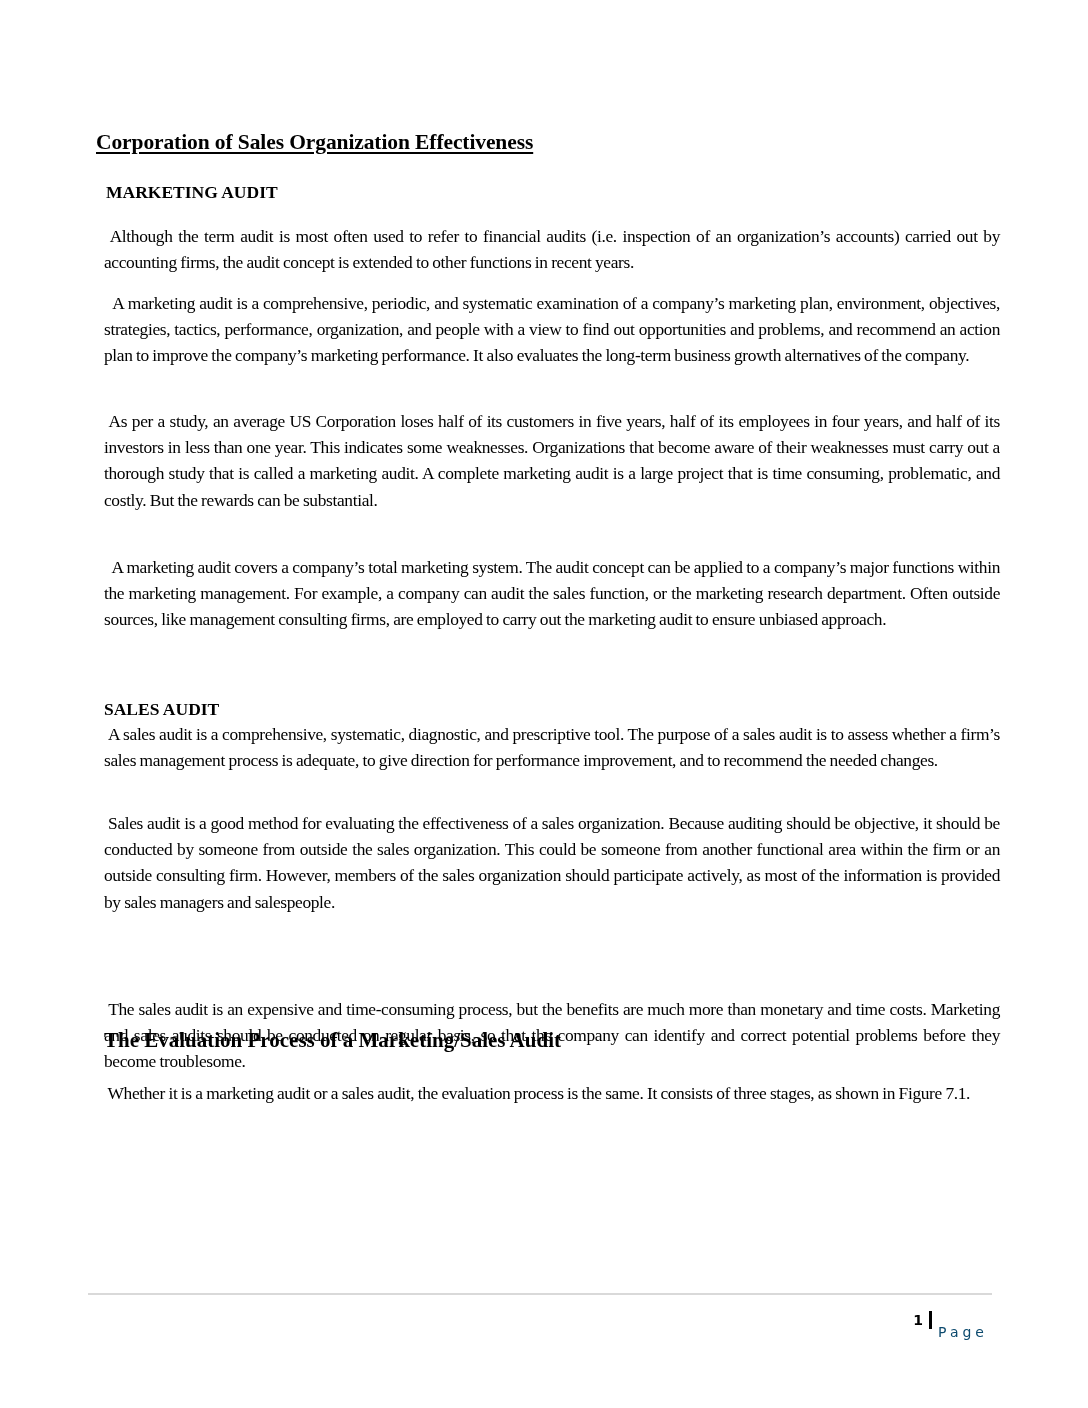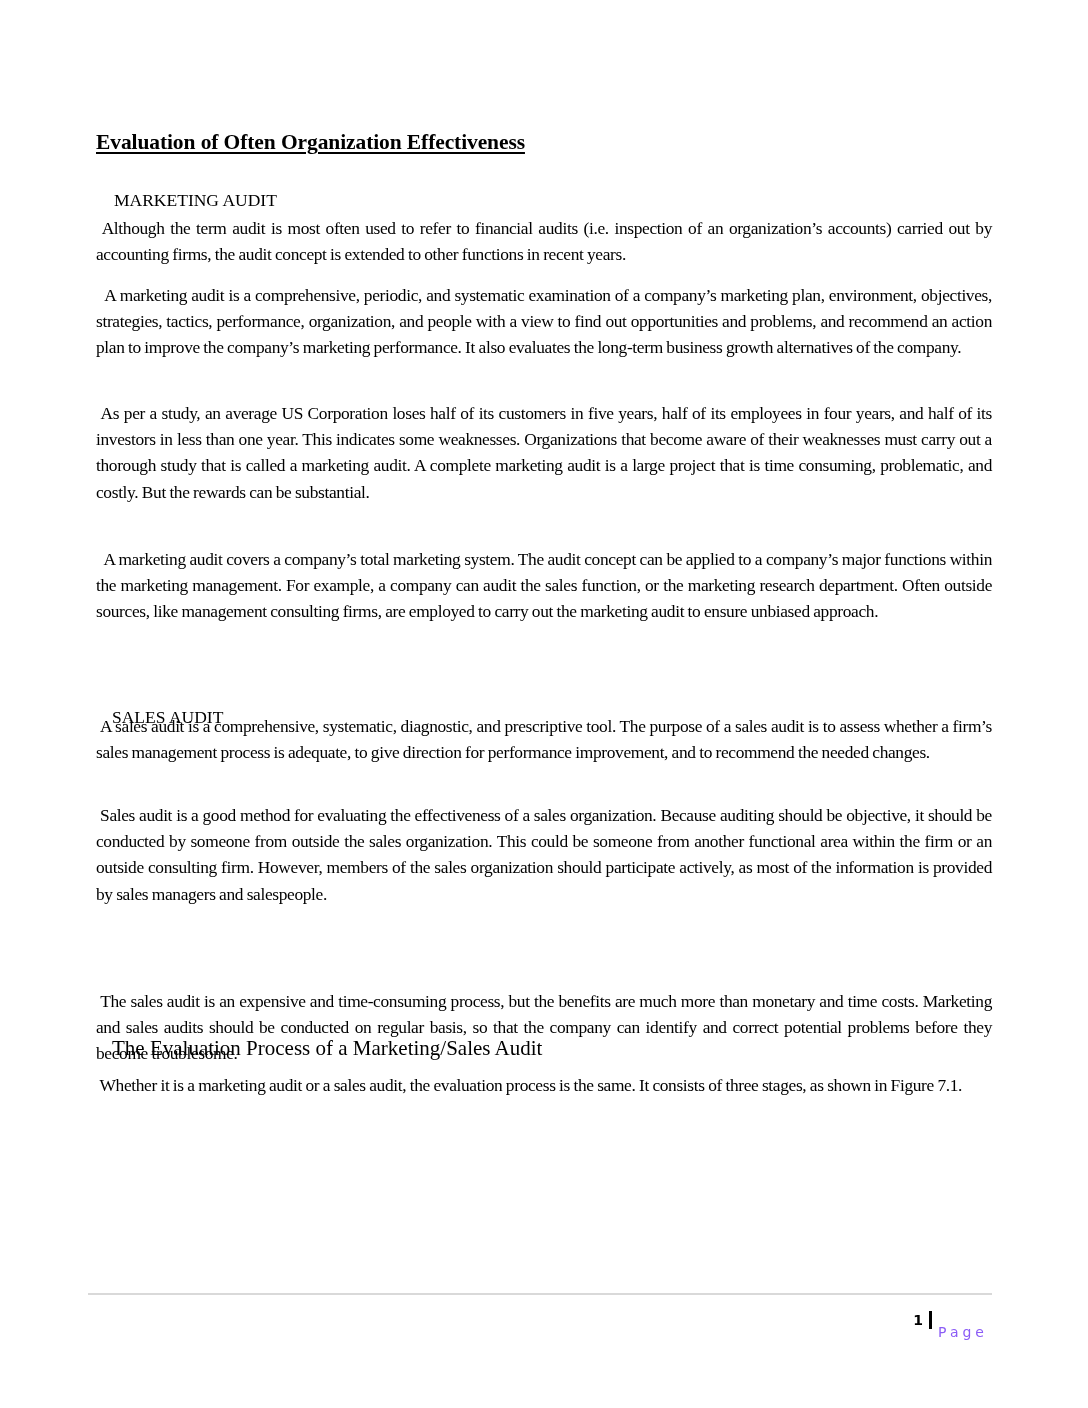--- a/index.html
+++ b/index.html
@@ -30,30 +30,30 @@
       font-weight: bold;
       text-decoration: underline;
       text-decoration-thickness: 2px;
       text-underline-offset: 3px;
       white-space: nowrap;
       letter-spacing: -0.1px;
     }
     .section-heading {
       position: absolute;
       left: 0;
-      margin: 16px;
+      margin: 8px;
       font-size: 17.5px;
-      font-weight: normal;
+      font-weight: bold;
       white-space: nowrap;
     }
     .para {
       position: absolute;
       left: 0;
       width: 896px;
-      margin: 0;
+      margin: 8px;
       font-size: 17.4px;
       line-height: 26.2px;
       text-align: justify;
       letter-spacing: -0.35px;
       word-spacing: -0.5px;
     }
     .footer-rule {
       position: absolute;
       left: 88px;
       top: 1293px;
@@ -76,30 +76,30 @@
       color: #000000;
     }
     .footer-page .sep {
       display: inline-block;
       width: 3px;
       height: 18px;
       background: #000000;
       margin: 0 6px 0 6px;
     }
     .footer-page .label {
-      color: #8b5cf6;
+      color: #0c4a6e;
       letter-spacing: 4px;
       margin-top: 24px;
     }
   </style>
 </head>
 <body>
 
 <div class="page">
-  <h1 class="doc-title">Evaluation of Often Organization Effectiveness</h1>
+  <h1 class="doc-title">Corporation of Sales Organization Effectiveness</h1>
 
   <h2 class="section-heading" style="top:174px;left:2px;">MARKETING AUDIT</h2>
 
   <p class="para" style="top:215px;">&nbsp;Although the term audit is most often used to refer to financial audits (i.e. inspection of an organization’s accounts) carried out by accounting firms, the audit concept is extended to other functions in recent years.</p>
   <p class="para" style="top:282px;">&nbsp;&nbsp;A marketing audit is a comprehensive, periodic, and systematic examination of a company’s marketing plan, environment, objectives, strategies, tactics, performance, organization, and people with a view to find out opportunities and problems, and recommend an action plan to improve the company’s marketing performance. It also evaluates the long-term business growth alternatives of the company.</p>
   <p class="para" style="top:400px;">&nbsp;As per a study, an average US Corporation loses half of its customers in five years, half of its employees in four years, and half of its investors in less than one year. This indicates some weaknesses. Organizations that become aware of their weaknesses must carry out a thorough study that is called a marketing audit. A complete marketing audit is a large project that is time consuming, problematic, and costly. But the rewards can be substantial.</p>
   <p class="para" style="top:546px;">&nbsp;&nbsp;A marketing audit covers a company’s total marketing system. The audit concept can be applied to a company’s major functions within the marketing management. For example, a company can audit the sales function, or the marketing research department. Often outside sources, like management consulting firms, are employed to carry out the marketing audit to ensure unbiased approach.</p>
 
   <h2 class="section-heading" style="top:691px;">SALES AUDIT</h2>
 

